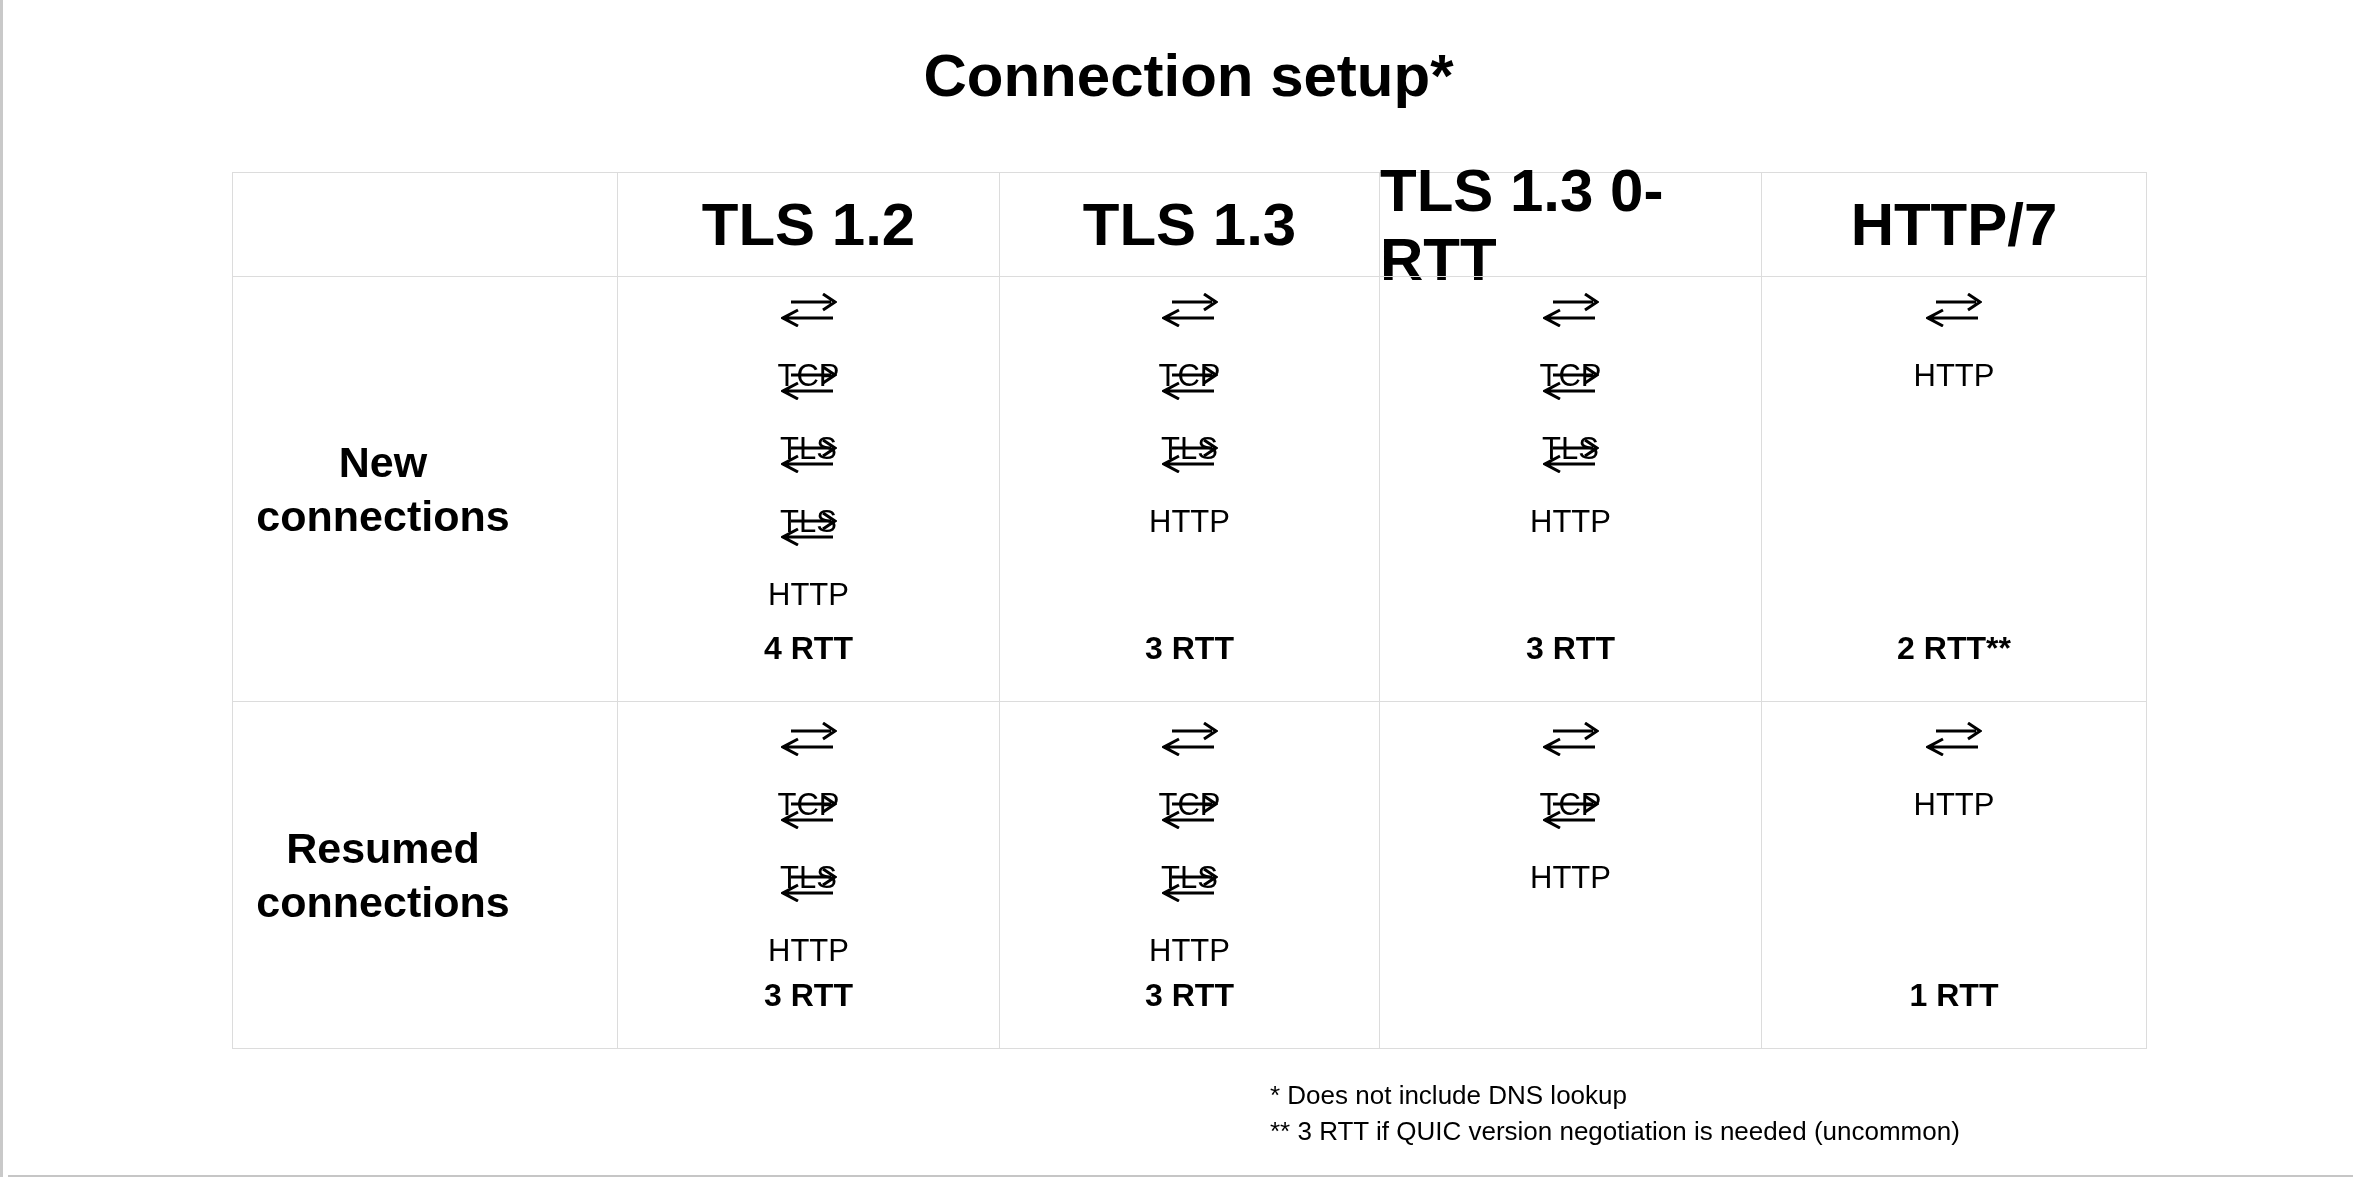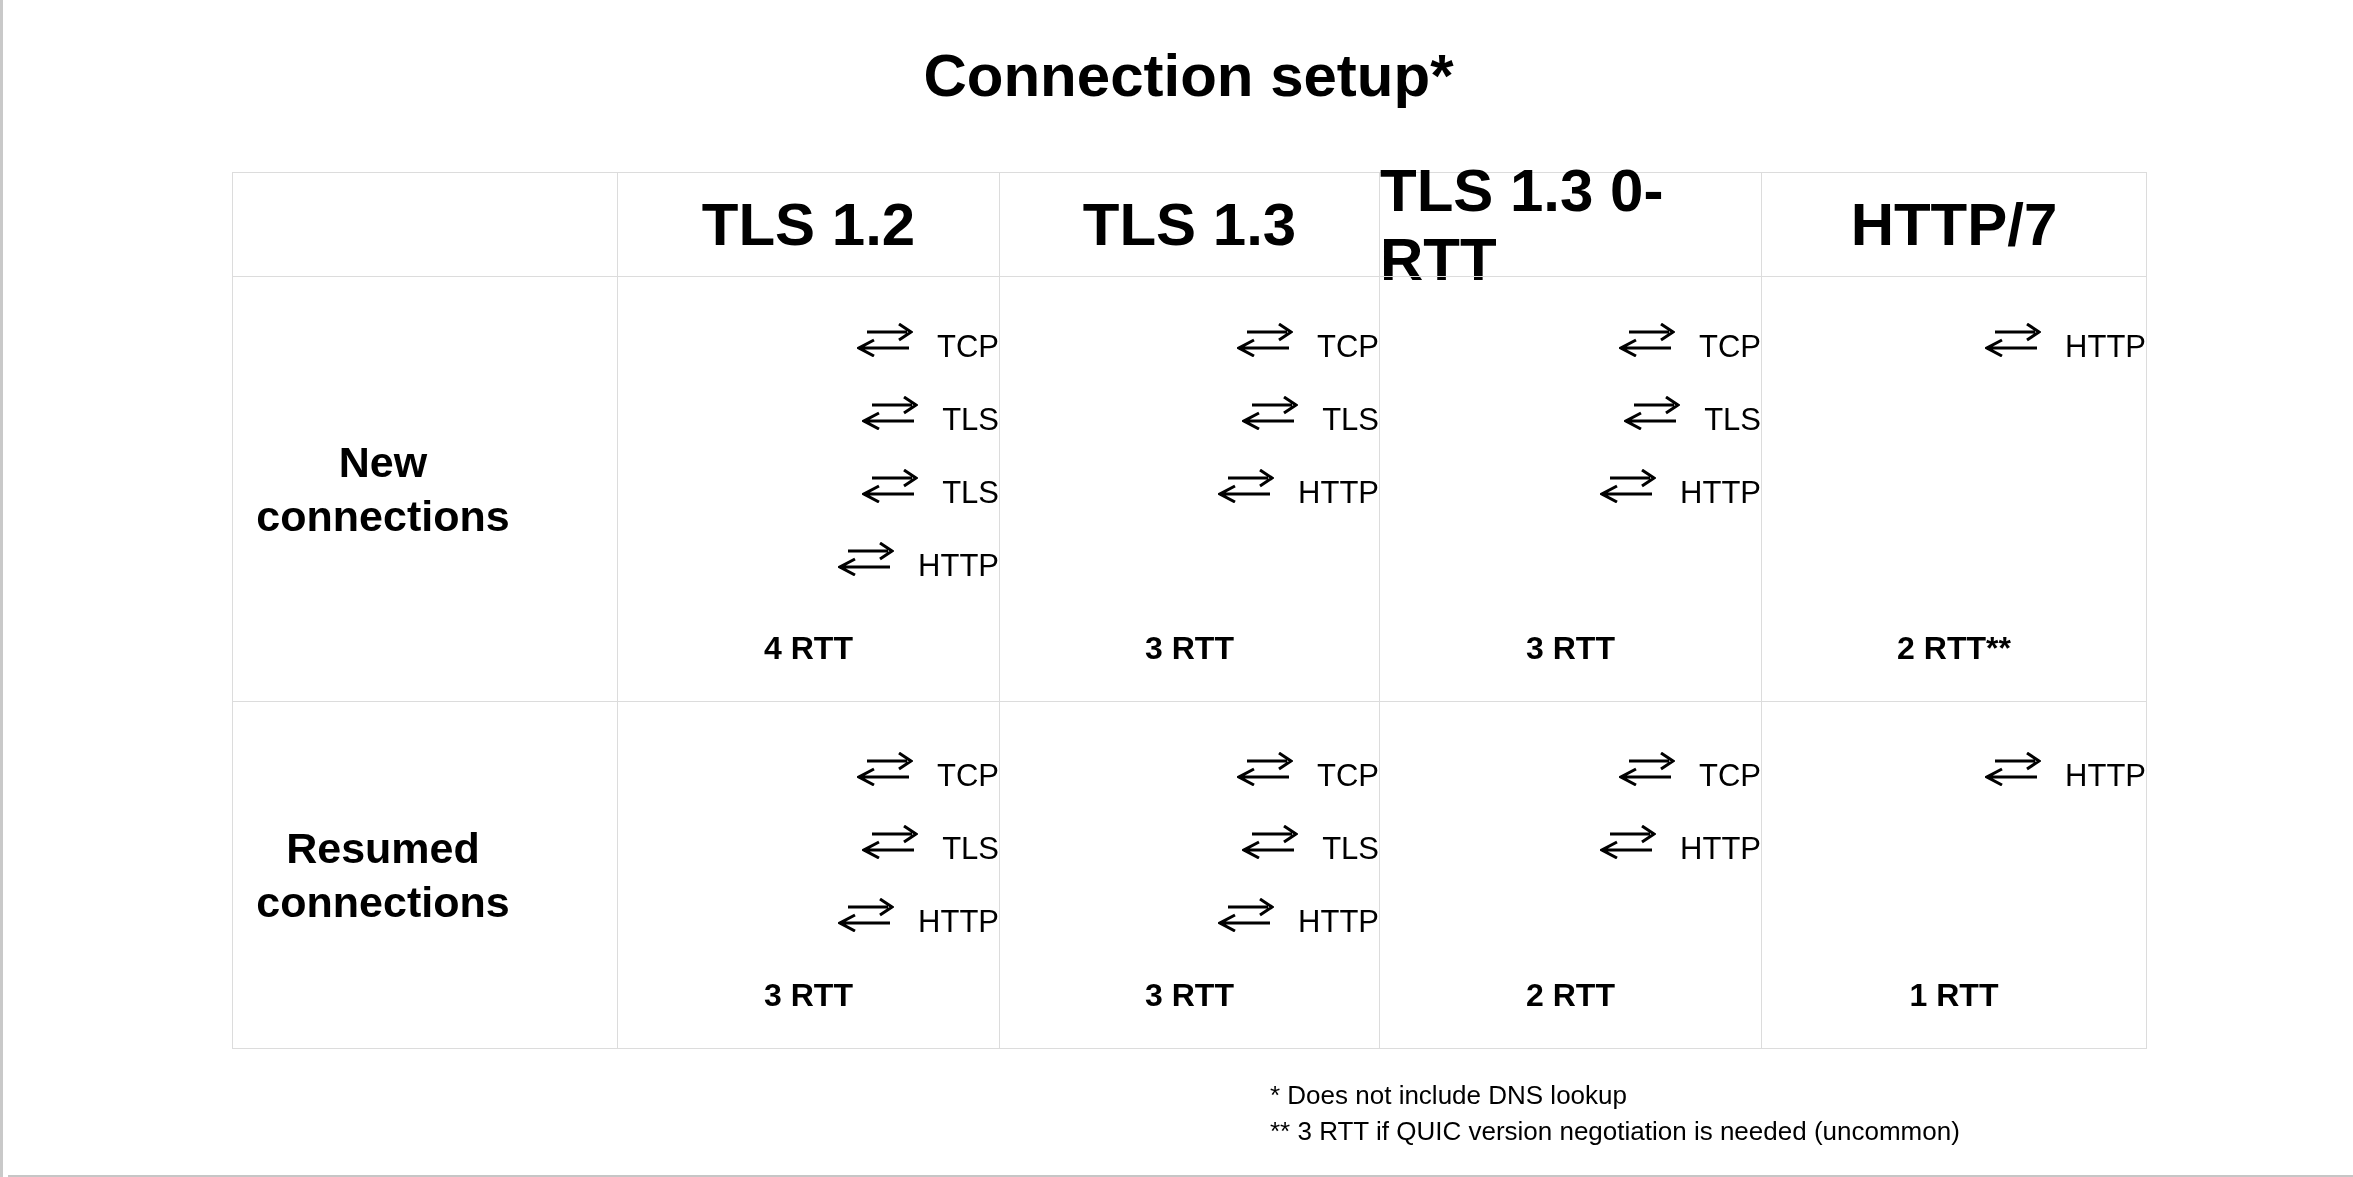--- a/index.html
+++ b/index.html
@@ -28,21 +28,21 @@
   .tbl > div.r0{border-top:none;}
 
   .hcell{display:flex;align-items:center;justify-content:center;
     font-size:60px;font-weight:bold;}
   .labelcell{display:flex;align-items:center;justify-content:flex-start;text-align:center;}
   .labelcell .lab{font-size:43px;font-weight:bold;line-height:54px;max-width:300px;}
 
   .cell{display:flex;flex-direction:column;}
   .steps{padding-top:26px;}
   .r2 .steps{padding-top:30px;}
-  .step{height:73px;display:flex;align-items:center;justify-content:flex-end;gap:24px;}
+  .step{height:73px;display:flex;align-items:center;justify-content:center;gap:24px;flex-direction:column;}
   .rt{width:56px;height:34px;flex:0 0 auto;}
   .rt path{stroke:#000;stroke-width:3;fill:none;}
   .sl{font-size:31px;position:relative;top:7px;}
   .rtt{margin-top:auto;padding-bottom:34px;text-align:center;font-size:32px;font-weight:bold;}
 
   .footnotes{position:absolute;left:1270px;top:1077px;font-size:26px;line-height:36px;}
 </style>
 </head>
 <body>
 
@@ -213,21 +213,20 @@
           </svg>
         <span class="sl">TCP</span>
       </div>
       <div class="step">
         <svg class="rt" viewBox="0 0 56 34">
             <path d="M10 9 H50 M42 1 L54 9 L42 17 M5 25 H52 M17 17 L2 25 L17 33"></path>
           </svg>
         <span class="sl">HTTP</span>
       </div>
     </div>
-    <div class="rtt">2 RTT</div>
   </div>
 
   <div class="cell r2">
     <div class="steps">
       <div class="step">
         <svg class="rt" viewBox="0 0 56 34">
             <path d="M10 9 H50 M42 1 L54 9 L42 17 M5 25 H52 M17 17 L2 25 L17 33"></path>
           </svg>
         <span class="sl">HTTP</span>
       </div>

